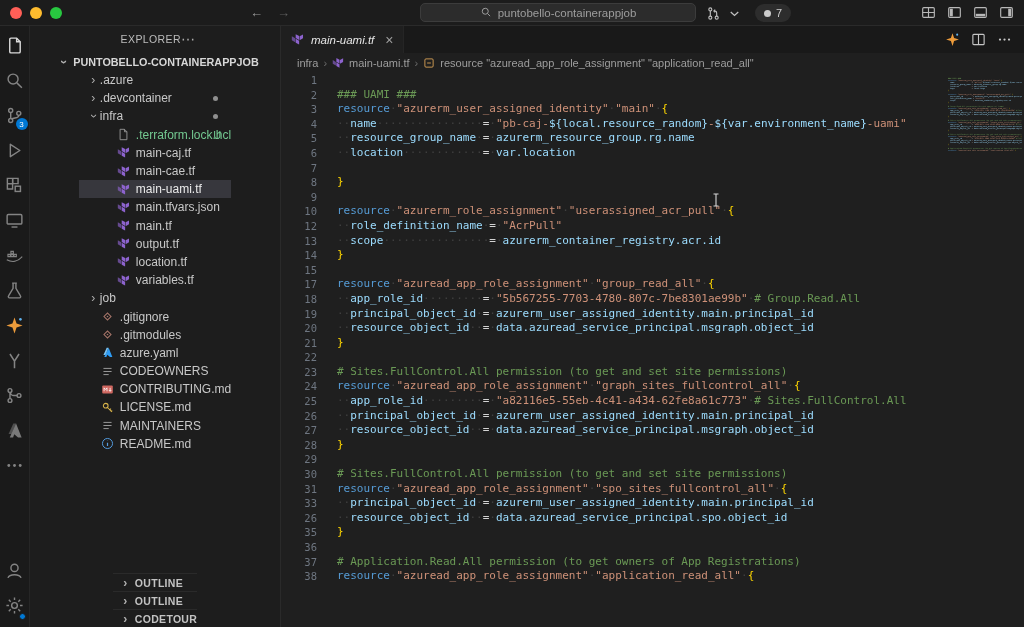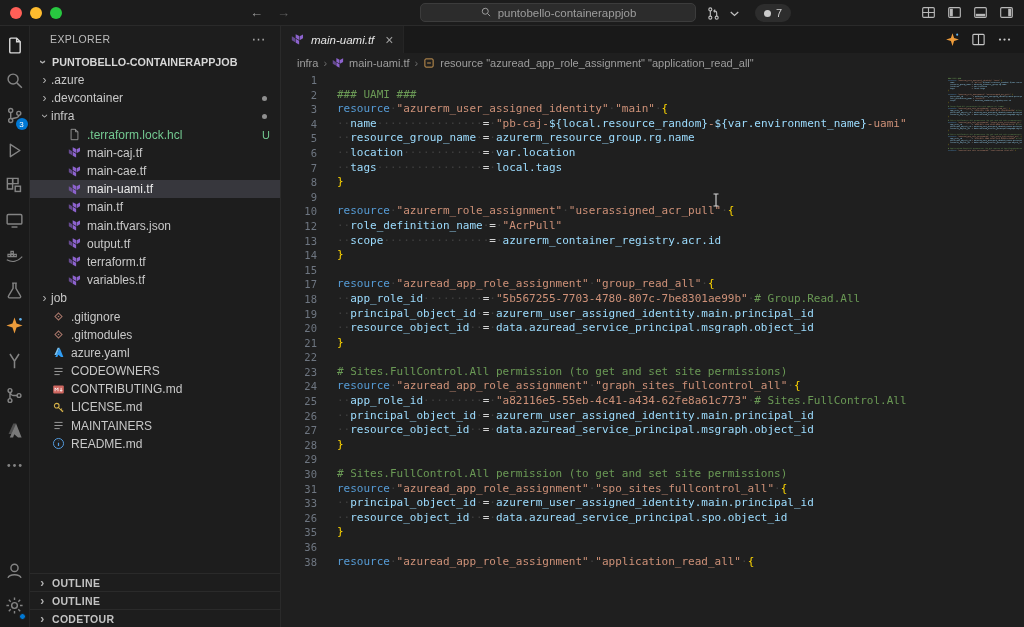--- a/index.html
+++ b/index.html
@@ -29,21 +29,21 @@
   #activitybar{flex:0 0 30px;background:#1a1a1a;border-right:1px solid #262626;display:flex;flex-direction:column;align-items:center;padding-top:4px;overflow:hidden;}
   #ab-top,#ab-bottom{display:flex;flex-direction:column;align-items:center;}
   #ab-bottom{margin-top:auto;padding-bottom:2px;}
   .ab-item{width:28px;height:35px;display:flex;align-items:center;justify-content:center;position:relative;color:#848484;cursor:pointer;}
   .ab-item.active{color:#d9d9d9;}
   .ab-item svg{width:19px;height:19px;}
   .ab-badge{position:absolute;right:1px;bottom:5px;background:#0078d4;color:#fff;font-size:8px;min-width:12px;height:12px;border-radius:6px;display:flex;align-items:center;justify-content:center;padding:0 2px;}
   .ab-dot{position:absolute;right:3px;bottom:5px;width:7px;height:7px;border-radius:50%;background:#0078d4;border:1px solid #1a1a1a;}
 
   
-  #sidebar{flex:0 0 251px;background:#1d1d1d;border-right:1px solid #2a2a2a;display:flex;flex-direction:column;overflow:hidden;}
+  #sidebar{flex:0 0 251px;background:#1d1d1d;border-right:1px solid #2a2a2a;display:flex;flex-direction:column;overflow:hidden;align-items:center;}
   .sb-header{height:26px;flex:0 0 26px;display:flex;align-items:center;padding:0 14px 0 20px;font-size:10.5px;color:#bcbcbc;letter-spacing:.4px;}
   .sb-more{margin-left:auto;color:#ababab;font-size:14px;cursor:pointer;}
   .sb-root{height:19px;display:flex;align-items:center;font-weight:bold;font-size:10.8px;color:#d7d7d7;padding-left:6px;gap:3px;cursor:pointer;}
   #tree{flex:0 0 auto;}
   .trow{height:18.2px;display:flex;align-items:center;font-size:12px;color:#c8c8c8;position:relative;cursor:pointer;white-space:nowrap;}
   .trow.selected{background:#37373d;color:#eaeaea;}
   .trow.untracked .tlabel{color:#73c991;}
   .chev{display:inline-block;color:#b0b0b0;font-size:12px;width:13px;text-align:center;flex:0 0 13px;}
   .chev.down{transform:rotate(90deg);}
   .ficon{width:14px;height:13px;margin-right:5px;flex:0 0 14px;display:inline-flex;align-items:center;}
@@ -319,54 +319,54 @@
           </div>
           <div class="trow" style="padding-left:38px">
             <span class="ficon">
               <svg viewBox="0 0 16 16" fill="#8d63ce">
                 <path d="M5.8 1.4 10 3.8v4.8L5.8 6.2z"></path>
                 <path d="M10.6 4.1 14.8 1.7v4.8l-4.2 2.4z"></path>
                 <path d="M5.8 7.1 10 9.5v4.8l-4.2-2.4z"></path>
                 <path opacity=".65" d="M1 4.1 5.2 6.5v4.8L1 8.9z"></path>
               </svg>
             </span>
+            <span class="tlabel">main.tfvars.json</span>
+          </div>
+          <div class="trow" style="padding-left:38px">
+            <span class="ficon">
+              <svg viewBox="0 0 16 16" fill="#8d63ce">
+                <path d="M5.8 1.4 10 3.8v4.8L5.8 6.2z"></path>
+                <path d="M10.6 4.1 14.8 1.7v4.8l-4.2 2.4z"></path>
+                <path d="M5.8 7.1 10 9.5v4.8l-4.2-2.4z"></path>
+                <path opacity=".65" d="M1 4.1 5.2 6.5v4.8L1 8.9z"></path>
+              </svg>
+            </span>
             <span class="tlabel">main.tf</span>
           </div>
           <div class="trow" style="padding-left:38px">
             <span class="ficon">
               <svg viewBox="0 0 16 16" fill="#8d63ce">
                 <path d="M5.8 1.4 10 3.8v4.8L5.8 6.2z"></path>
                 <path d="M10.6 4.1 14.8 1.7v4.8l-4.2 2.4z"></path>
                 <path d="M5.8 7.1 10 9.5v4.8l-4.2-2.4z"></path>
                 <path opacity=".65" d="M1 4.1 5.2 6.5v4.8L1 8.9z"></path>
               </svg>
             </span>
-            <span class="tlabel">main.tfvars.json</span>
+            <span class="tlabel">output.tf</span>
           </div>
           <div class="trow" style="padding-left:38px">
             <span class="ficon">
               <svg viewBox="0 0 16 16" fill="#8d63ce">
                 <path d="M5.8 1.4 10 3.8v4.8L5.8 6.2z"></path>
                 <path d="M10.6 4.1 14.8 1.7v4.8l-4.2 2.4z"></path>
                 <path d="M5.8 7.1 10 9.5v4.8l-4.2-2.4z"></path>
                 <path opacity=".65" d="M1 4.1 5.2 6.5v4.8L1 8.9z"></path>
               </svg>
             </span>
-            <span class="tlabel">output.tf</span>
-          </div>
-          <div class="trow" style="padding-left:38px">
-            <span class="ficon">
-              <svg viewBox="0 0 16 16" fill="#8d63ce">
-                <path d="M5.8 1.4 10 3.8v4.8L5.8 6.2z"></path>
-                <path d="M10.6 4.1 14.8 1.7v4.8l-4.2 2.4z"></path>
-                <path d="M5.8 7.1 10 9.5v4.8l-4.2-2.4z"></path>
-                <path opacity=".65" d="M1 4.1 5.2 6.5v4.8L1 8.9z"></path>
-              </svg>
-            </span>
-            <span class="tlabel">terraform.tf</span>
+            <span class="tlabel">location.tf</span>
           </div>
           <div class="trow" style="padding-left:38px">
             <span class="ficon">
               <svg viewBox="0 0 16 16" fill="#8d63ce">
                 <path d="M5.8 1.4 10 3.8v4.8L5.8 6.2z"></path>
                 <path d="M10.6 4.1 14.8 1.7v4.8l-4.2 2.4z"></path>
                 <path d="M5.8 7.1 10 9.5v4.8l-4.2-2.4z"></path>
                 <path opacity=".65" d="M1 4.1 5.2 6.5v4.8L1 8.9z"></path>
               </svg>
             </span>
@@ -521,21 +521,21 @@
         <span>resource "azuread_app_role_assignment" "application_read_all"</span>
       </div>
       <div id="codearea">
         <div id="code">
             <div class="code-line"><span class="ln">1</span><span class="lt"></span></div>
             <div class="code-line"><span class="ln">2</span><span class="lt"><span class="tk-c">### UAMI ###</span></span></div>
             <div class="code-line"><span class="ln">3</span><span class="lt"><span class="tk-k">resource</span><span class="tk-w">·</span><span class="tk-s">"azurerm_user_assigned_identity"</span><span class="tk-w">·</span><span class="tk-s">"main"</span><span class="tk-w">·</span><span class="tk-b">{</span></span></div>
             <div class="code-line"><span class="ln">4</span><span class="lt"><span class="tk-w">··</span><span class="tk-p">name</span><span class="tk-w">················</span><span class="tk-o">=</span><span class="tk-w">·</span><span class="tk-s">"pb-caj-</span><span class="tk-v">${local.resource_random}</span><span class="tk-s">-</span><span class="tk-v">${var.environment_name}</span><span class="tk-s">-uami"</span></span></div>
             <div class="code-line"><span class="ln">5</span><span class="lt"><span class="tk-w">··</span><span class="tk-p">resource_group_name</span><span class="tk-w">·</span><span class="tk-o">=</span><span class="tk-w">·</span><span class="tk-v">azurerm_resource_group.rg.name</span></span></div>
             <div class="code-line"><span class="ln">6</span><span class="lt"><span class="tk-w">··</span><span class="tk-p">location</span><span class="tk-w">············</span><span class="tk-o">=</span><span class="tk-w">·</span><span class="tk-v">var.location</span></span></div>
-            <div class="code-line"><span class="ln">7</span><span class="lt"><span class="tk-w">··</span><span class="tk-p">tags</span><span class="tk-w">················</span><span class="tk-o">=</span><span class="tk-w">·</span><span class="tk-v">local.tags</span></span></div>
+            <div class="code-line"><span class="ln">7</span></div>
             <div class="code-line"><span class="ln">8</span><span class="lt"><span class="tk-b">}</span></span></div>
             <div class="code-line"><span class="ln">9</span><span class="lt"></span></div>
             <div class="code-line"><span class="ln">10</span><span class="lt"><span class="tk-k">resource</span><span class="tk-w">·</span><span class="tk-s">"azurerm_role_assignment"</span><span class="tk-w">·</span><span class="tk-s">"userassigned_acr_pull"</span><span class="tk-w">·</span><span class="tk-b">{</span></span></div>
             <div class="code-line"><span class="ln">12</span><span class="lt"><span class="tk-w">··</span><span class="tk-p">role_definition_name</span><span class="tk-w">·</span><span class="tk-o">=</span><span class="tk-w">·</span><span class="tk-s">"AcrPull"</span></span></div>
             <div class="code-line"><span class="ln">13</span><span class="lt"><span class="tk-w">··</span><span class="tk-p">scope</span><span class="tk-w">················</span><span class="tk-o">=</span><span class="tk-w">·</span><span class="tk-v">azurerm_container_registry.acr.id</span></span></div>
             <div class="code-line"><span class="ln">14</span><span class="lt"><span class="tk-b">}</span></span></div>
             <div class="code-line"><span class="ln">15</span><span class="lt"></span></div>
             <div class="code-line"><span class="ln">17</span><span class="lt"><span class="tk-k">resource</span><span class="tk-w">·</span><span class="tk-s">"azuread_app_role_assignment"</span><span class="tk-w">·</span><span class="tk-s">"group_read_all"</span><span class="tk-w">·</span><span class="tk-b">{</span></span></div>
             <div class="code-line"><span class="ln">18</span><span class="lt"><span class="tk-w">··</span><span class="tk-p">app_role_id</span><span class="tk-w">·········</span><span class="tk-o">=</span><span class="tk-w">·</span><span class="tk-s">"5b567255-7703-4780-807c-7be8301ae99b"</span><span class="tk-w">·</span><span class="tk-c"># Group.Read.All</span></span></div>
             <div class="code-line"><span class="ln">19</span><span class="lt"><span class="tk-w">··</span><span class="tk-p">principal_object_id</span><span class="tk-w">·</span><span class="tk-o">=</span><span class="tk-w">·</span><span class="tk-v">azurerm_user_assigned_identity.main.principal_id</span></span></div>
@@ -548,20 +548,21 @@
             <div class="code-line"><span class="ln">26</span><span class="lt"><span class="tk-w">··</span><span class="tk-p">principal_object_id</span><span class="tk-w">·</span><span class="tk-o">=</span><span class="tk-w">·</span><span class="tk-v">azurerm_user_assigned_identity.main.principal_id</span></span></div>
             <div class="code-line"><span class="ln">27</span><span class="lt"><span class="tk-w">··</span><span class="tk-p">resource_object_id</span><span class="tk-w">··</span><span class="tk-o">=</span><span class="tk-w">·</span><span class="tk-v">data.azuread_service_principal.msgraph.object_id</span></span></div>
             <div class="code-line"><span class="ln">28</span><span class="lt"><span class="tk-b">}</span></span></div>
             <div class="code-line"><span class="ln">29</span><span class="lt"></span></div>
             <div class="code-line"><span class="ln">30</span><span class="lt"><span class="tk-c"># Sites.FullControl.All permission (to get and set site permissions)</span></span></div>
             <div class="code-line"><span class="ln">31</span><span class="lt"><span class="tk-k">resource</span><span class="tk-w">·</span><span class="tk-s">"azuread_app_role_assignment"</span><span class="tk-w">·</span><span class="tk-s">"spo_sites_fullcontrol_all"</span><span class="tk-w">·</span><span class="tk-b">{</span></span></div>
             <div class="code-line"><span class="ln">33</span><span class="lt"><span class="tk-w">··</span><span class="tk-p">principal_object_id</span><span class="tk-w">·</span><span class="tk-o">=</span><span class="tk-w">·</span><span class="tk-v">azurerm_user_assigned_identity.main.principal_id</span></span></div>
             <div class="code-line"><span class="ln">26</span><span class="lt"><span class="tk-w">··</span><span class="tk-p">resource_object_id</span><span class="tk-w">··</span><span class="tk-o">=</span><span class="tk-w">·</span><span class="tk-v">data.azuread_service_principal.spo.object_id</span></span></div>
             <div class="code-line"><span class="ln">35</span><span class="lt"><span class="tk-b">}</span></span></div>
             <div class="code-line"><span class="ln">36</span><span class="lt"></span></div>
+            <div class="code-line"><span class="ln">37</span><span class="lt"><span class="tk-c"># Application.Read.All permission (to get owners of App Registrations)</span></span></div>
             <div class="code-line"><span class="ln">38</span><span class="lt"><span class="tk-k">resource</span><span class="tk-w">·</span><span class="tk-s">"azuread_app_role_assignment"</span><span class="tk-w">·</span><span class="tk-s">"application_read_all"</span><span class="tk-w">·</span><span class="tk-b">{</span></span></div>
           </div>
         <div id="minimap">
             <div class="code-line"><span class="lt"></span></div>
             <div class="code-line"><span class="lt"><span class="tk-c">### UAMI ###</span></span></div>
             <div class="code-line"><span class="lt"><span class="tk-k">resource</span><span class="tk-w">·</span><span class="tk-s">"azurerm_user_assigned_identity"</span><span class="tk-w">·</span><span class="tk-s">"main"</span><span class="tk-w">·</span><span class="tk-b">{</span></span></div>
             <div class="code-line"><span class="lt"><span class="tk-w">··</span><span class="tk-p">name</span><span class="tk-w">················</span><span class="tk-o">=</span><span class="tk-w">·</span><span class="tk-s">"pb-caj-</span><span class="tk-v">${local.resource_random}</span><span class="tk-s">-</span><span class="tk-v">${var.environment_name}</span></span></div>
             <div class="code-line"><span class="lt"><span class="tk-w">··</span><span class="tk-p">resource_group_name</span><span class="tk-w">·</span><span class="tk-o">=</span><span class="tk-w">·</span><span class="tk-v">azurerm_resource_group.rg.name</span></span></div>
             <div class="code-line"><span class="lt"><span class="tk-w">··</span><span class="tk-p">location</span><span class="tk-w">············</span><span class="tk-o">=</span><span class="tk-w">·</span><span class="tk-v">var.location</span></span></div>
             <div class="code-line"><span class="lt"><span class="tk-w">··</span><span class="tk-p">tags</span><span class="tk-w">················</span><span class="tk-o">=</span><span class="tk-w">·</span><span class="tk-v">local.tags</span></span></div>

